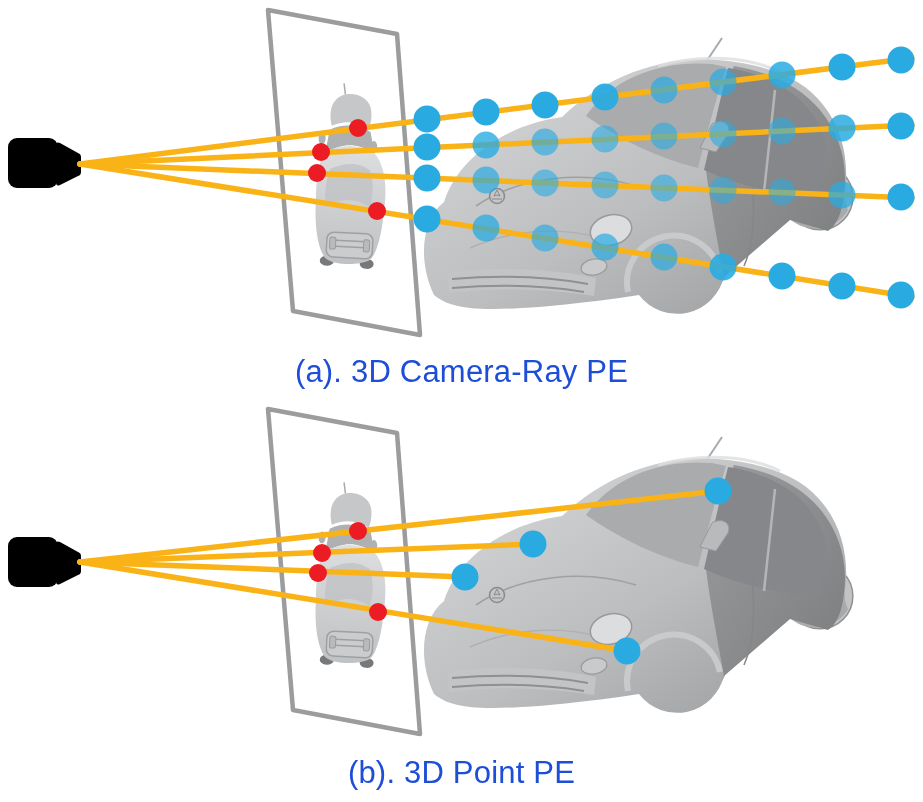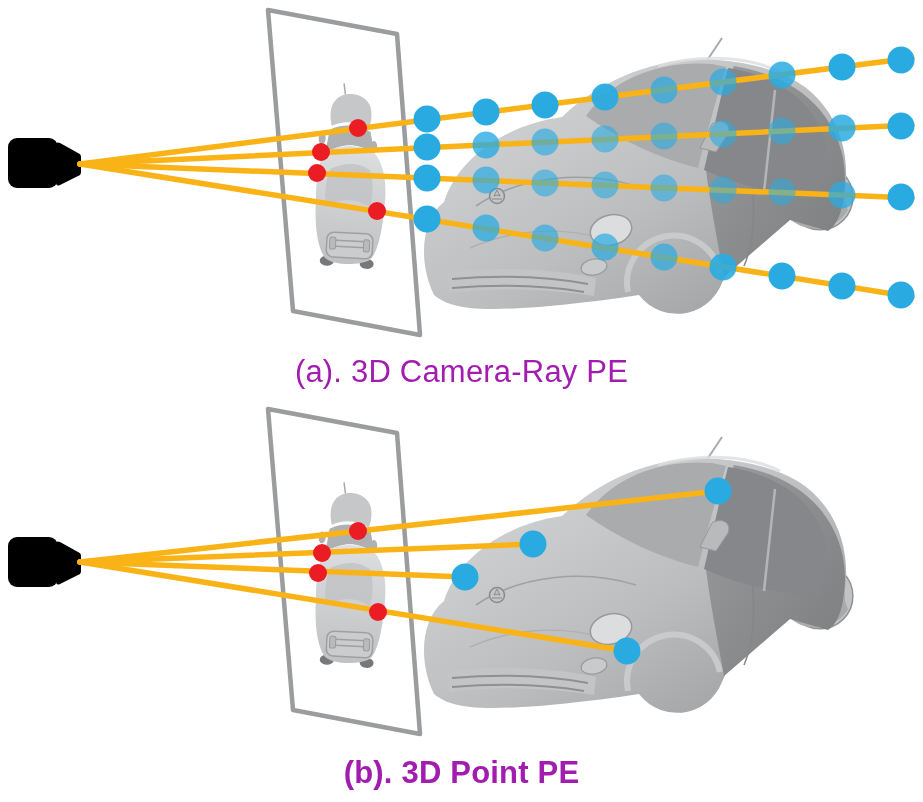--- a/index.html
+++ b/index.html
@@ -1,22 +1,22 @@
 <!DOCTYPE html>
 <html><head>
 <meta charset="utf-8">
 <style>
   html,body{margin:0;padding:0;background:#ffffff;}
   .page{width:923px;height:802px;background:#ffffff;overflow:hidden;
         font-family:"Liberation Sans", sans-serif;}
   .fig svg{display:block;}
-  .caption{width:923px;text-align:center;font-size:31px;color:#a21caf;
+  .caption{width:923px;text-align:center;font-size:31px;color:#1d4ed8;
            letter-spacing:0.2px;}
   .caption-a{height:54px;padding-top:9px;box-sizing:border-box;}
-  .caption-b{height:50px;padding-top:6px;box-sizing:border-box;font-weight:bold;}
+  .caption-b{height:50px;padding-top:6px;box-sizing:border-box;}
 </style>
 </head>
 <body>
 
 <div class="page">
 
   <svg width="0" height="0" style="position:absolute" aria-hidden="true">
     <defs>
       <linearGradient id="carBody" x1="0" y1="0" x2="1" y2="1">
         <stop offset="0" stop-color="#d9dadc"></stop>

